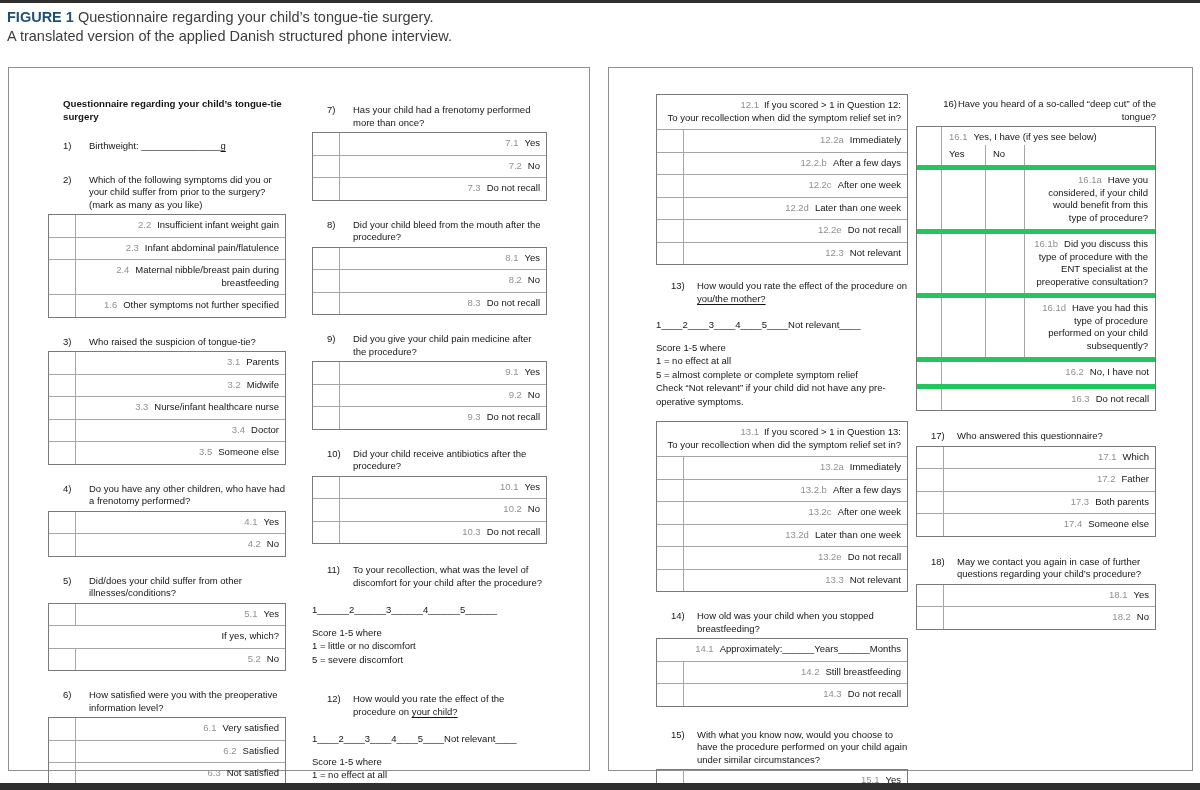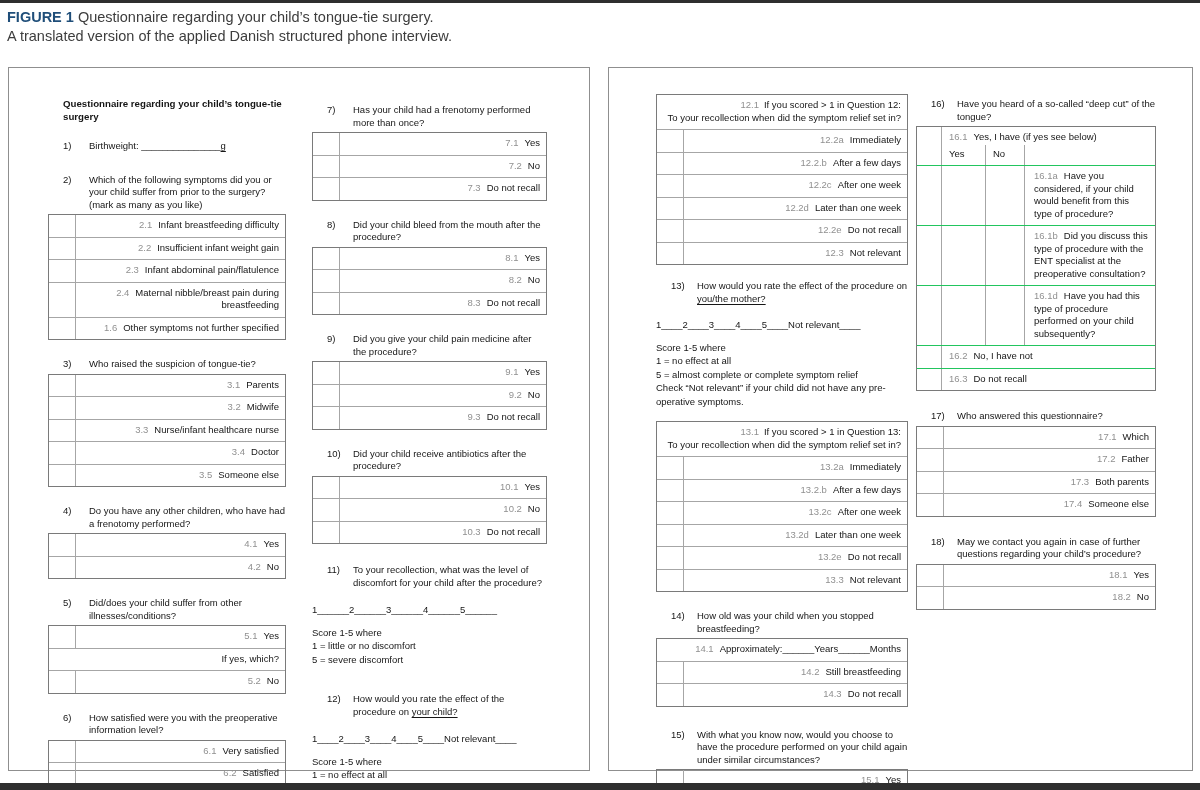--- a/index.html
+++ b/index.html
@@ -38,21 +38,21 @@
   .note div{line-height:13.5px;}
   .u{text-decoration:underline;text-underline-offset:1.5px;}
   
   .t16{border:1px solid #7a7a7a;margin-top:3px;}
   .t16 .r{display:flex;}
   .t16 .cb16{flex:0 0 24px;border-right:1px solid #a6a6a6;}
   .t16 .ycol{flex:0 0 36px;border-right:1px solid #a6a6a6;padding:3px 0 5px 7px;}
   .t16 .ncol{flex:0 0 31px;border-right:1px solid #a6a6a6;padding:3px 0 5px 7px;}
   .t16 .txt16{flex:1;padding:4px 7px 5px 9px;}
   .t16 .rtop .full-cell{padding-bottom:1px;}
-  .t16 .bt{border-top:1px solid #22c55e;}
+  .t16 .bt{border-top:5px solid #22c55e;text-align:right;}
   .t16 .rest{flex:1;}
 </style>
 </head>
 <body>
 
 <div class="topbar"></div>
 
 <div class="fig-head">
   <div><span class="fig-label">FIGURE 1</span><span> Questionnaire regarding your child’s tongue-tie surgery.</span></div>
   <div>A translated version of the applied Danish structured phone interview.</div>
@@ -63,24 +63,20 @@
       <div class="doc-title">Questionnaire regarding your child’s tongue-tie surgery</div>
       <div class="fillq" style="margin-top: 17px;">
         <span class="qnum">1)</span>
         <span class="qtext"><span>Birthweight: </span><span>_______________</span><span class="u">g</span></span>
       </div>
       <div class="q" style="margin-top: 21px;">
         <span class="qnum">2)</span>
         <span class="qtext">Which of the following symptoms did you or your child suffer from prior to the surgery? (mark as many as you like)</span>
       </div>
       <div class="tbl">
-        <div class="row">
-          <div class="cb"></div>
-          <div class="cell"><span class="code">2.1</span><span class="lbl">Infant breastfeeding difficulty</span></div>
-        </div>
         <div class="row">
           <div class="cb"></div>
           <div class="cell"><span class="code">2.2</span><span class="lbl">Insufficient infant weight gain</span></div>
         </div>
         <div class="row">
           <div class="cb"></div>
           <div class="cell"><span class="code">2.3</span><span class="lbl">Infant abdominal pain/flatulence</span></div>
         </div>
         <div class="row">
           <div class="cb"></div>
@@ -362,21 +358,21 @@
         <span class="qtext">With what you know now, would you choose to have the procedure performed on your child again under similar circumstances?</span>
       </div>
       <div class="tbl">
         <div class="row">
           <div class="cb"></div>
           <div class="cell"><span class="code">15.1</span><span class="lbl">Yes</span></div>
         </div>
       </div>
     </div>
   <div class="col" id="p1c1">
-      <div class="q" style="margin-top: 0px;">
+      <div class="q" style="margin-top: 0px; text-align: right;">
         <span class="qnum">16)</span>
         <span class="qtext">Have you heard of a so-called “deep cut” of the tongue?</span>
       </div>
       <div class="t16">
         <div class="r rtop">
           <div class="cb16"></div>
           <div class="full-cell"><span class="code">16.1</span><span class="lbl">Yes, I have (if yes see below)</span></div>
         </div>
         <div class="r">
           <div class="cb16"></div>

